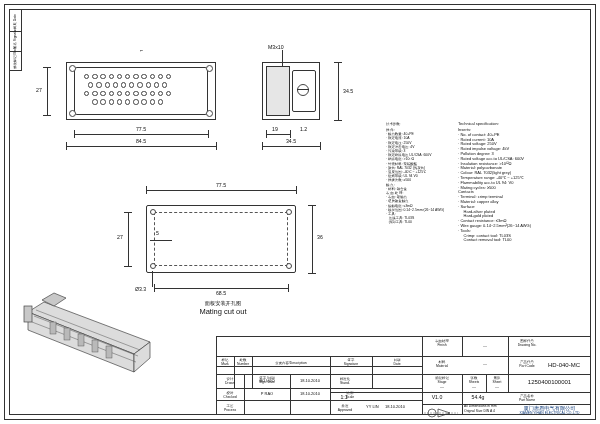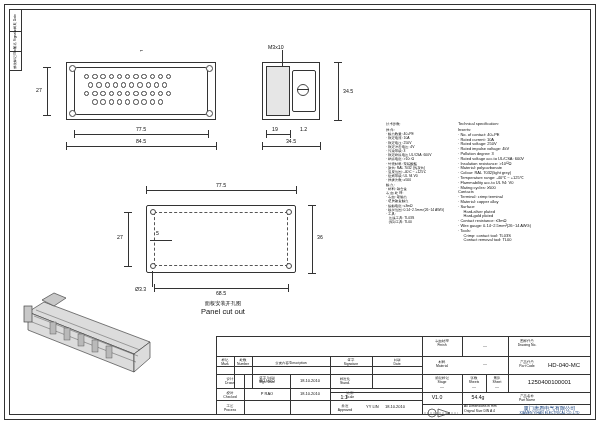--- a/index.html
+++ b/index.html
@@ -165,21 +165,21 @@
   <div class="dim" style="left:308px;top:273px;width:8px;"></div>
   <div class="lbl t5" style="left:317px;top:234px;">36</div>
 
   <div class="dim" style="left:150px;top:240px;width:22px;"></div>
   <div class="lbl t5" style="left:156px;top:230px;">5</div>
 
   <div class="ln" style="left:152px;top:271px;width:1px;height:16px;"></div>
   <div class="lbl t5" style="left:135px;top:286px;">Ø3.3</div>
 
   <div class="lbl t5 center" style="left:185px;top:300px;width:76px;">面板安装开孔图</div>
-  <div class="lbl t7 center" style="left:185px;top:308px;width:76px;">Panel cut out</div>
+  <div class="lbl t7 center" style="left:185px;top:308px;width:76px;">Mating cut out</div>
 
   <div class="iso" style="left:22px;top:278px;width:138px;height:96px;">
     <svg width="138" height="96" viewBox="0 0 138 96">
       <g fill="#dcdcdc" stroke="#444" stroke-width="0.7">
         <polygon points="6,34 22,24 128,64 112,76"></polygon>
         <polygon points="6,34 6,52 112,94 112,76"></polygon>
         <polygon points="112,76 128,64 128,80 112,94"></polygon>
         <polygon points="20,22 32,15 44,20 32,28" fill="#c8c8c8"></polygon>
         <rect x="2" y="28" width="8" height="16" fill="#c8c8c8"></rect>
       </g>

